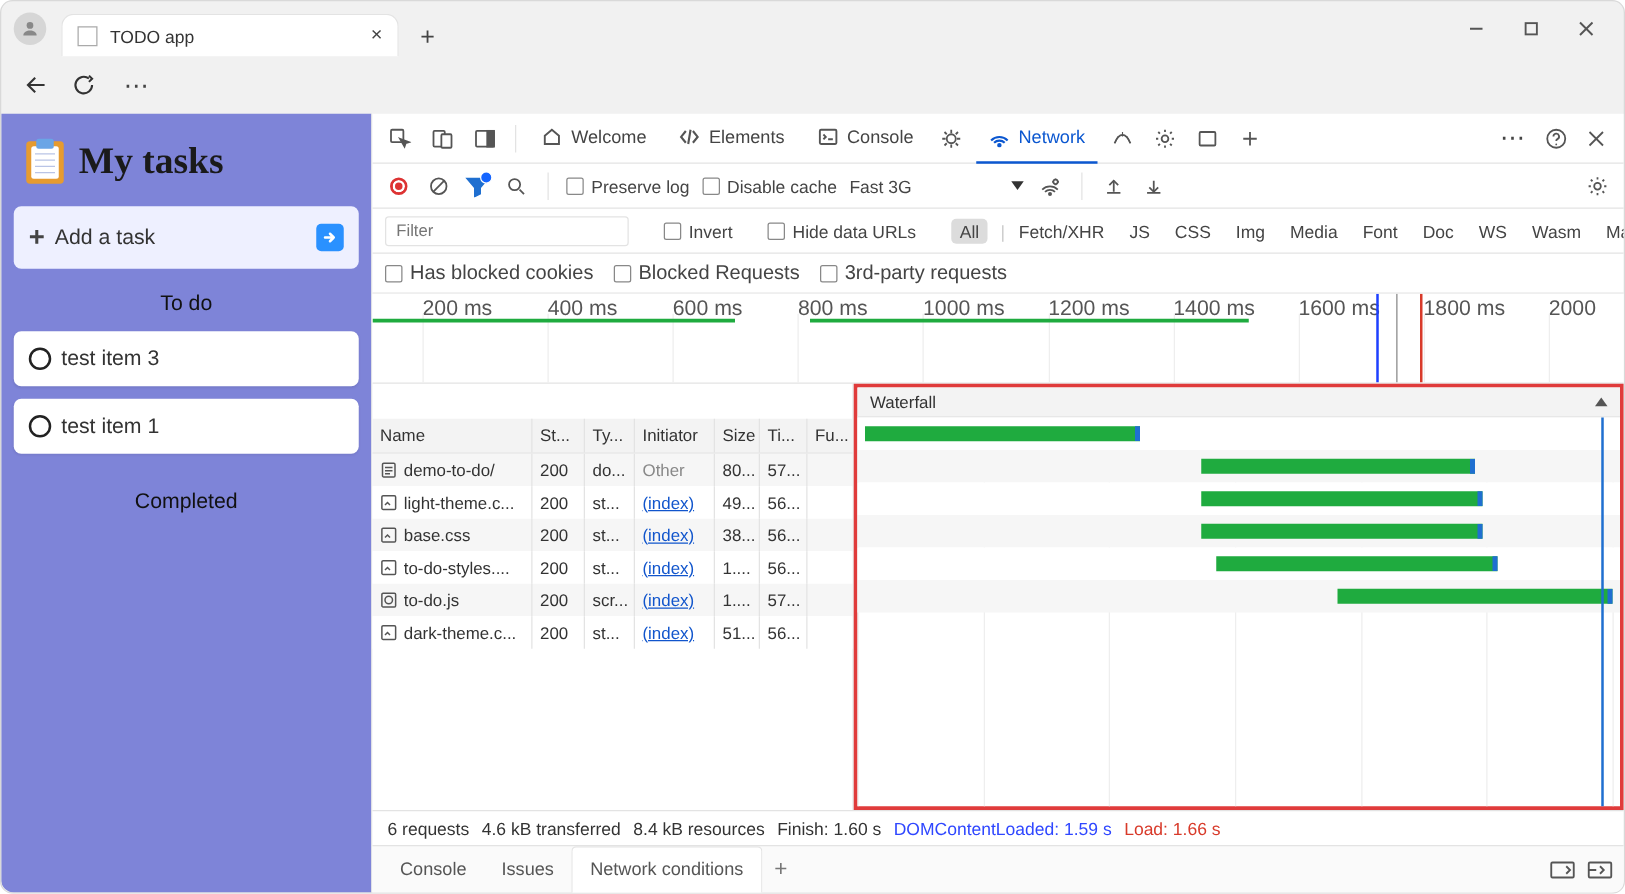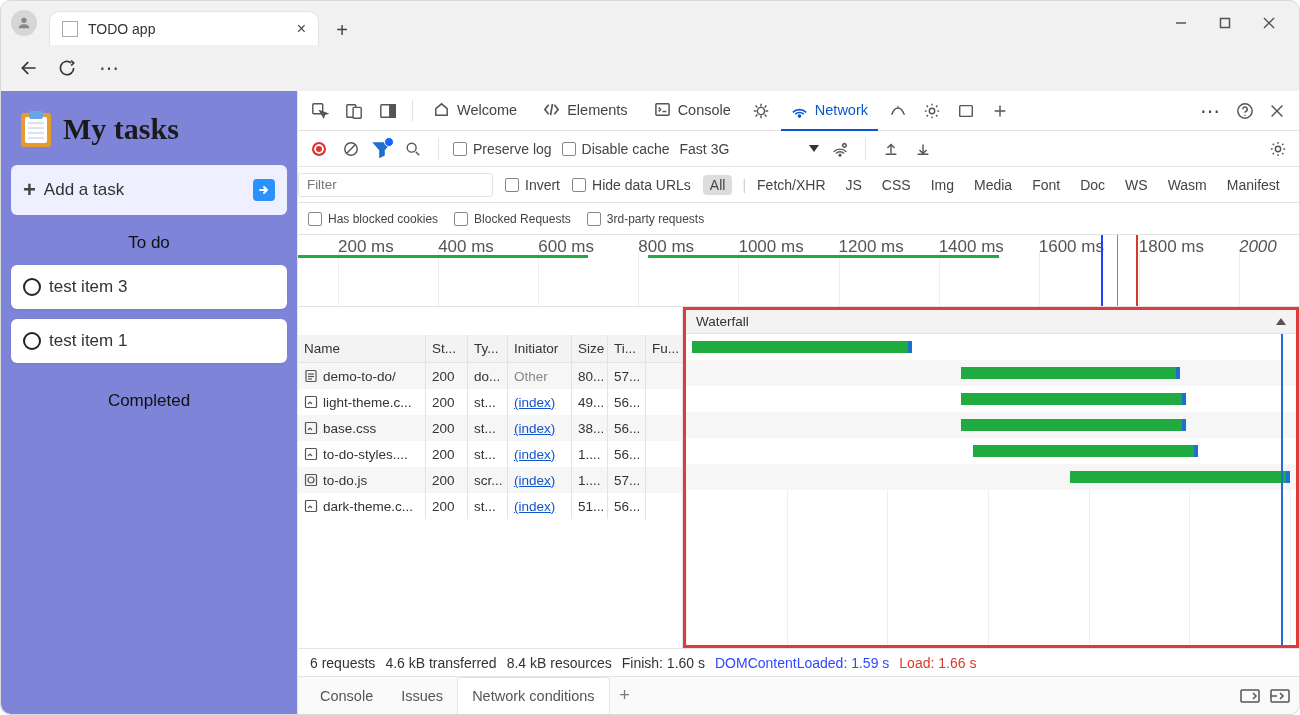--- a/index.html
+++ b/index.html
@@ -152,33 +152,33 @@
   .tb-check{display:flex;align-items:center;gap:6px;}
   .tb-check .box{width:14px;height:14px;border:1.5px solid #888;border-radius:2px;}
   .throttling{display:flex;align-items:center;gap:4px;}
   .caret{width:0;height:0;border-left:5px solid transparent;border-right:5px solid transparent;border-top:7px solid #333;}
   .funnel{position:relative;width:20px;height:18px;}
   .funnel svg{width:20px;height:18px;}
   .funnel .badge{position:absolute;right:-2px;top:-3px;width:10px;height:10px;border-radius:50%;background:#1565ff;border:1.5px solid #fff;}
 
   .filter-row{
     height:36px;border-bottom:1px solid var(--divider);
-    display:flex;align-items:center;gap:12px;padding:0 0;font-size:14px;color:#444;
+    display:flex;align-items:center;gap:28px;padding:0 10px;font-size:14px;color:#444;
     white-space:nowrap;overflow:hidden;
   }
   .filter-input{
     width:200px;height:24px;border:1px solid var(--divider);border-radius:3px;
     padding:0 8px;color:#888;background:#fff;
   }
   .pill{padding:2px 7px;border-radius:4px;}
   .pill.active{background:#dcdcdc;}
 
   .blocked-row{
     height:32px;border-bottom:1px solid var(--divider);
-    display:flex;gap:16px;padding:0 10px;font-size:12px;color:#444;
+    display:flex;gap:16px;padding:0 10px;font-size:16px;color:#444;
   }
 
   .timeline{
     height:72px;border-bottom:1px solid var(--divider);
     position:relative;background:#fff;overflow:hidden;
   }
   .timeline .tick{
     position:absolute;top:2px;font-size:17px;color:#555;
   }
   .tl-bar{position:absolute;height:3px;background:var(--bar-green);}
@@ -568,21 +568,21 @@
           <span class="tick" style="left: 44%;">1000 ms</span>
           <div style="position: absolute; top: 16px; bottom: 0px; width: 1px; background: rgb(238, 238, 238); left: 44%;"></div>
           <span class="tick" style="left: 54%;">1200 ms</span>
           <div style="position: absolute; top: 16px; bottom: 0px; width: 1px; background: rgb(238, 238, 238); left: 54%;"></div>
           <span class="tick" style="left: 64%;">1400 ms</span>
           <div style="position: absolute; top: 16px; bottom: 0px; width: 1px; background: rgb(238, 238, 238); left: 64%;"></div>
           <span class="tick" style="left: 74%;">1600 ms</span>
           <div style="position: absolute; top: 16px; bottom: 0px; width: 1px; background: rgb(238, 238, 238); left: 74%;"></div>
           <span class="tick" style="left: 84%;">1800 ms</span>
           <div style="position: absolute; top: 16px; bottom: 0px; width: 1px; background: rgb(238, 238, 238); left: 84%;"></div>
-          <span class="tick" style="left: 94%; font-style: italic;">2000</span>
+          <span class="tick" style="left: 94%;">2000</span>
           <div style="position: absolute; top: 16px; bottom: 0px; width: 1px; background: rgb(238, 238, 238); left: 94%;"></div>
           <div class="tl-bar" style="left: 0%; width: 29%; top: 20px;"></div>
           <div class="tl-bar" style="left: 35%; width: 35%; top: 20px;"></div>
           <div class="tl-line" style="left: 80.2%; background: rgb(30, 64, 255);"></div>
           <div class="tl-line" style="left: 83.7%; background: rgb(216, 58, 42);"></div>
           <div style="position: absolute; top: 0px; bottom: 0px; left: 81.8%; width: 0px; border-left: 1px solid rgb(136, 136, 136);"></div>
         </div>
 
       <div class="table-area">
         <div class="grid-left">

